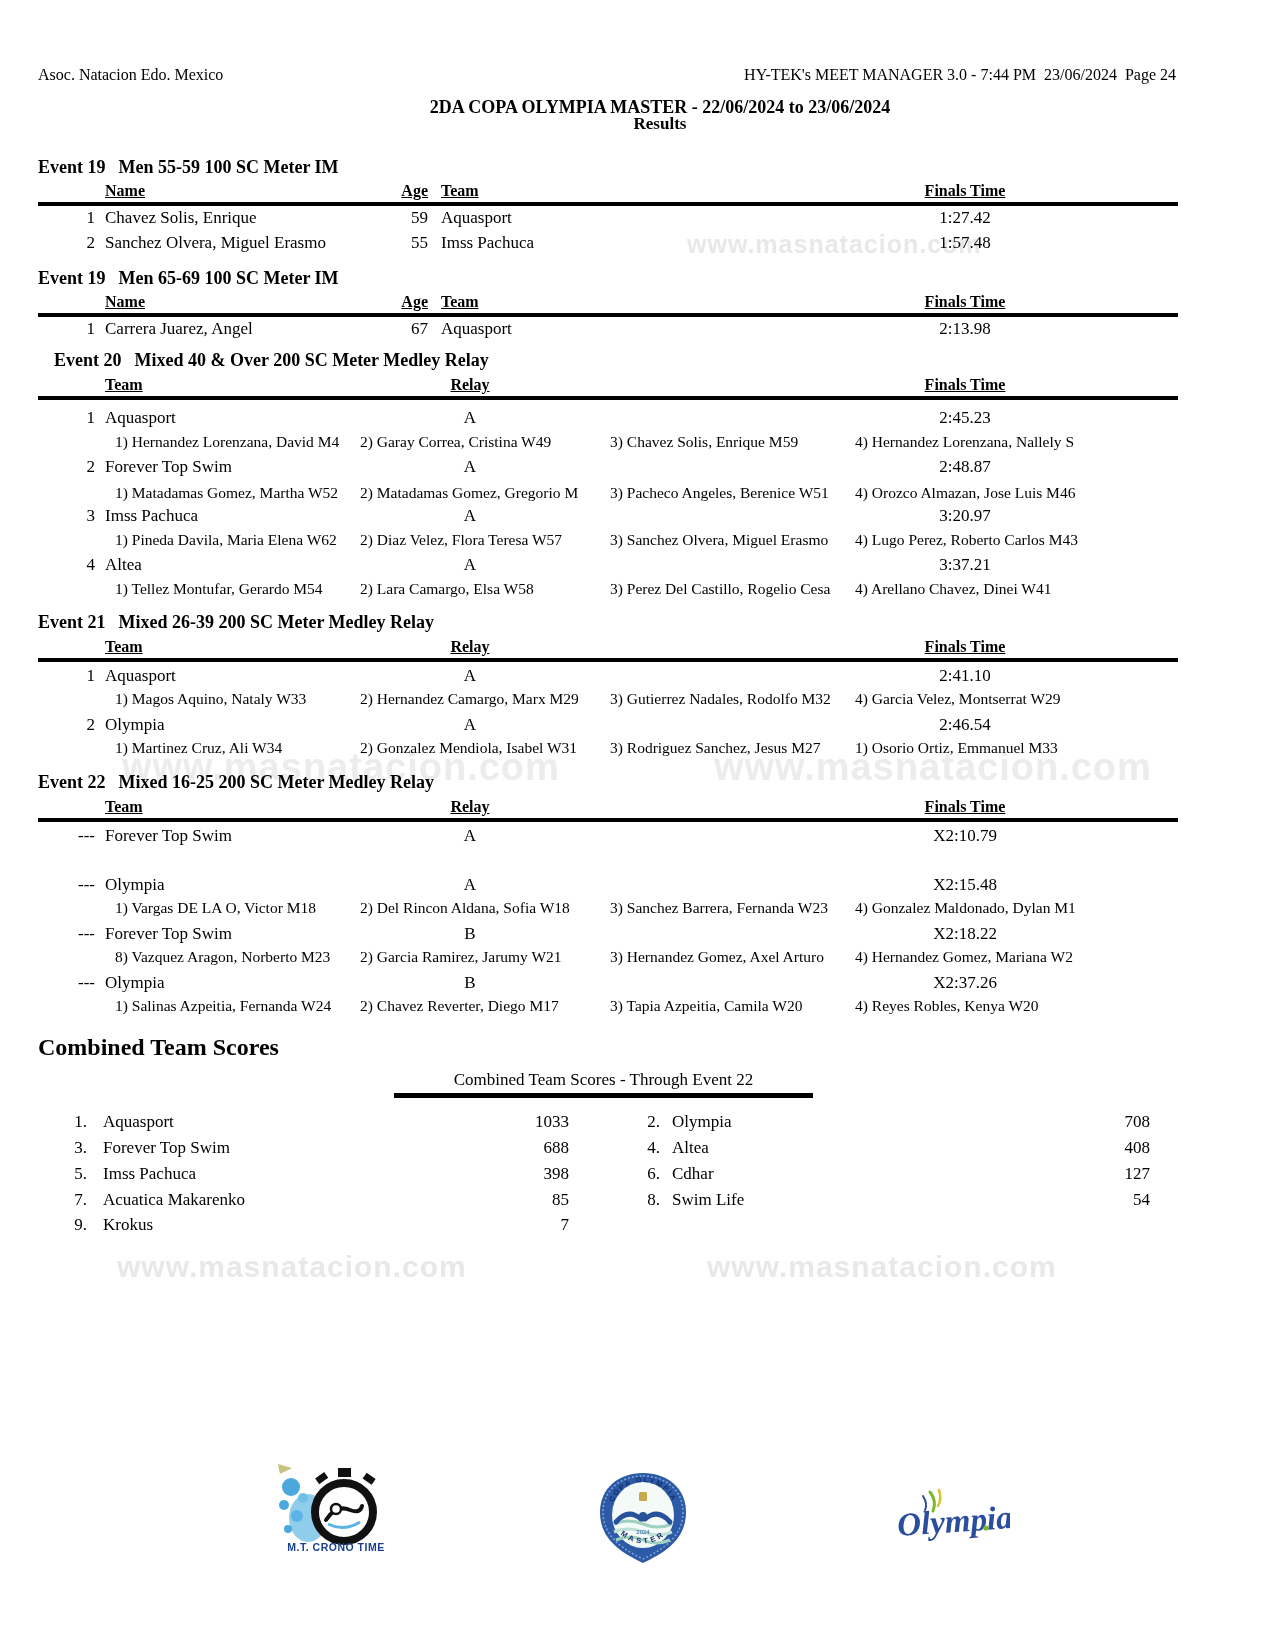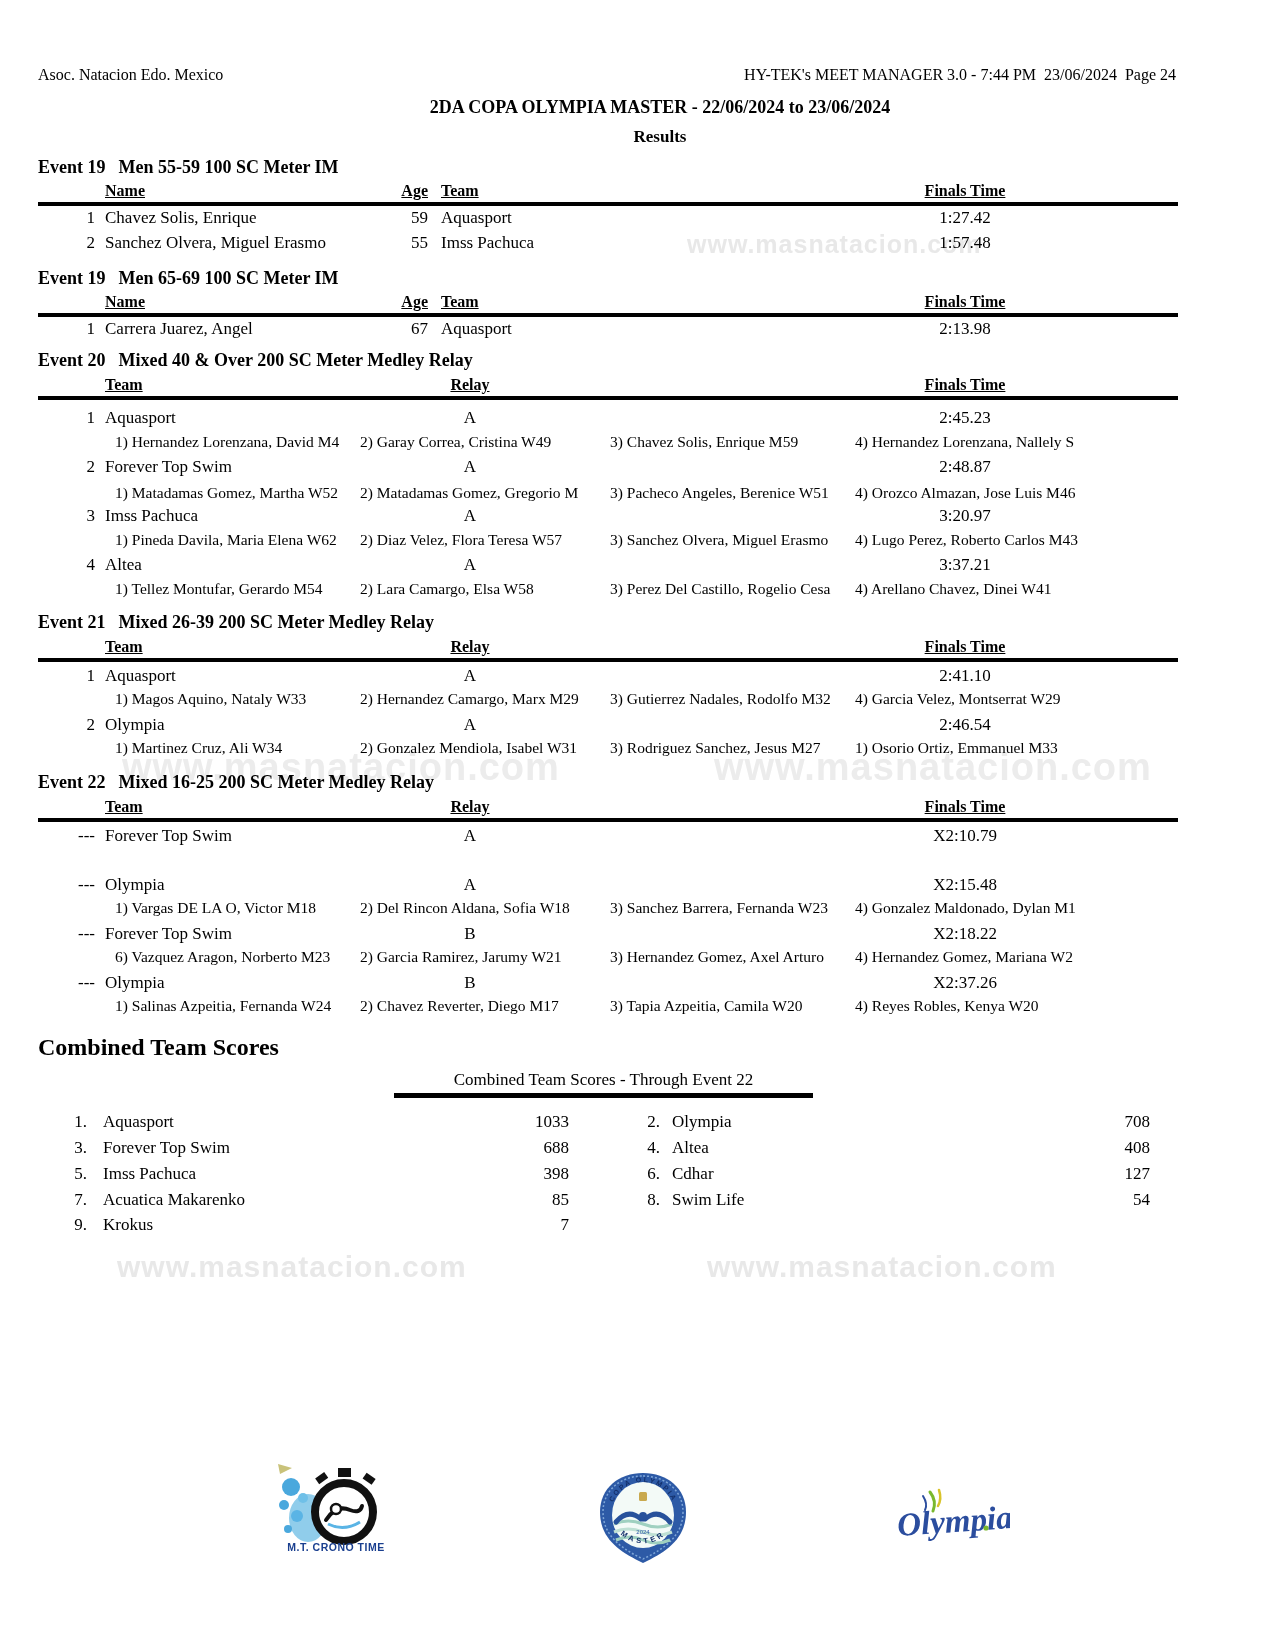--- a/index.html
+++ b/index.html
@@ -57,21 +57,21 @@
 
   <div class="wm" id="wm-top">www.masnatacion.com</div>
   <div class="wm" id="wm-mid-l">www.masnatacion.com</div>
   <div class="wm" id="wm-mid-r">www.masnatacion.com</div>
   <div class="wm" id="wm-bot-l">www.masnatacion.com</div>
   <div class="wm" id="wm-bot-r">www.masnatacion.com</div>
 
   <div class="abs hdrline" style="left:38px;top:66px;">Asoc. Natacion Edo. Mexico</div>
   <div class="abs hdrline" style="right:99px;top:66px;margin-left:48px;">HY-TEK's MEET MANAGER 3.0 - 7:44 PM  23/06/2024  Page 24</div>
   <div class="center title" style="top:91px;">2DA COPA OLYMPIA MASTER - 22/06/2024 to 23/06/2024</div>
-  <div class="center results" style="top:127px;">Results</div>
+  <div class="center results" style="top:114px;">Results</div>
 
   <div class="evt" style="top:157px;">
     <span>Event 19</span>
     <span>Men 55-59 100 SC Meter IM</span>
   </div>
   <div class="colrow" style="top:182px;">
     <span class="c-nm">Name</span>
     <span class="c-ag">Age</span>
     <span class="c-tm">Team</span>
     <span class="c-fin">Finals Time</span>
@@ -104,21 +104,21 @@
   </div>
   <div class="hrule" style="top:313px;"></div>
   <div class="trow" style="top:319px;">
     <span class="c-pl">1</span>
     <span class="c-nm">Carrera Juarez, Angel</span>
     <span class="c-ag">67</span>
     <span class="c-tm">Aquasport</span>
     <span class="c-fin">2:13.98</span>
   </div>
 
-  <div class="evt" style="top:350px;">
+  <div class="evt" style="top:350px;margin-left:16px;">
     <span>Event 20</span>
     <span>Mixed 40 &amp; Over 200 SC Meter Medley Relay</span>
   </div>
   <div class="colrow" style="top:376px;">
     <span class="c-rteam">Team</span>
     <span class="c-rel">Relay</span>
     <span class="c-fin">Finals Time</span>
   </div>
   <div class="hrule" style="top:396px;"></div>
 
@@ -234,21 +234,21 @@
     <span class="l3">3) Sanchez Barrera, Fernanda W23</span>
     <span class="l4">4) Gonzalez Maldonado, Dylan M1</span>
   </div>
   <div class="trow" style="top:924px;">
     <span class="c-pl">---</span>
     <span class="c-rteam">Forever Top Swim</span>
     <span class="c-rel">B</span>
     <span class="c-fin">X2:18.22</span>
   </div>
   <div class="legrow" style="top:948px;">
-    <span class="l1">6) Vazquez Aragon, Norberto M23</span>
+    <span class="l1">8) Vazquez Aragon, Norberto M23</span>
     <span class="l2">2) Garcia Ramirez, Jarumy W21</span>
     <span class="l3">3) Hernandez Gomez, Axel Arturo</span>
     <span class="l4">4) Hernandez Gomez, Mariana W2</span>
   </div>
   <div class="trow" style="top:973px;">
     <span class="c-pl">---</span>
     <span class="c-rteam">Olympia</span>
     <span class="c-rel">B</span>
     <span class="c-fin">X2:37.26</span>
   </div>

